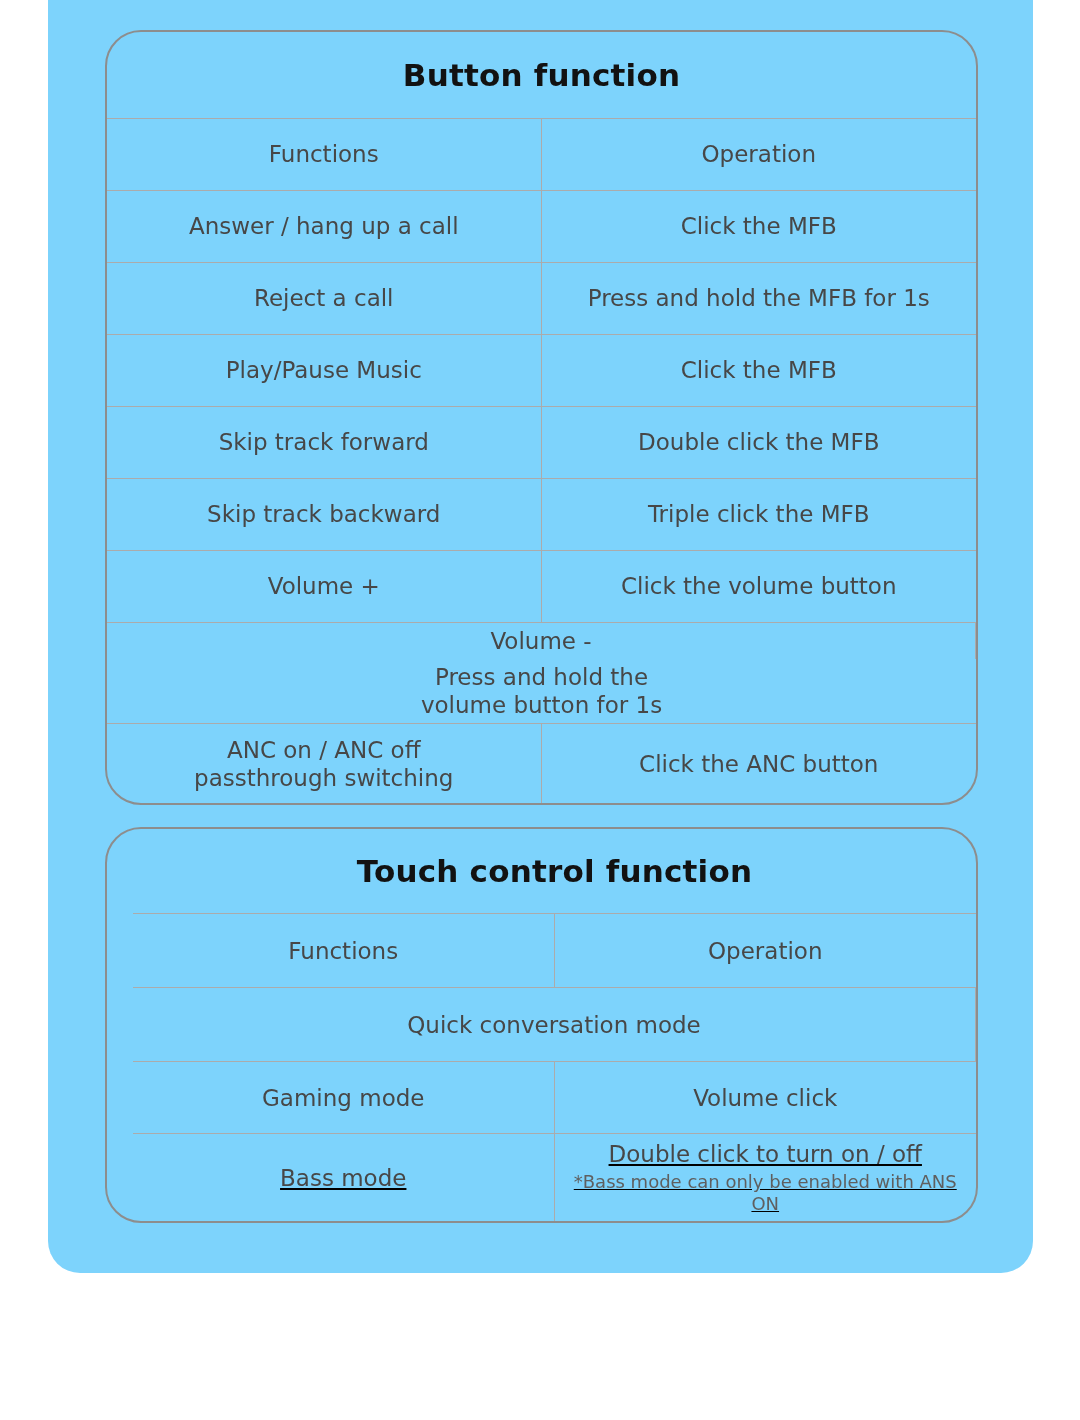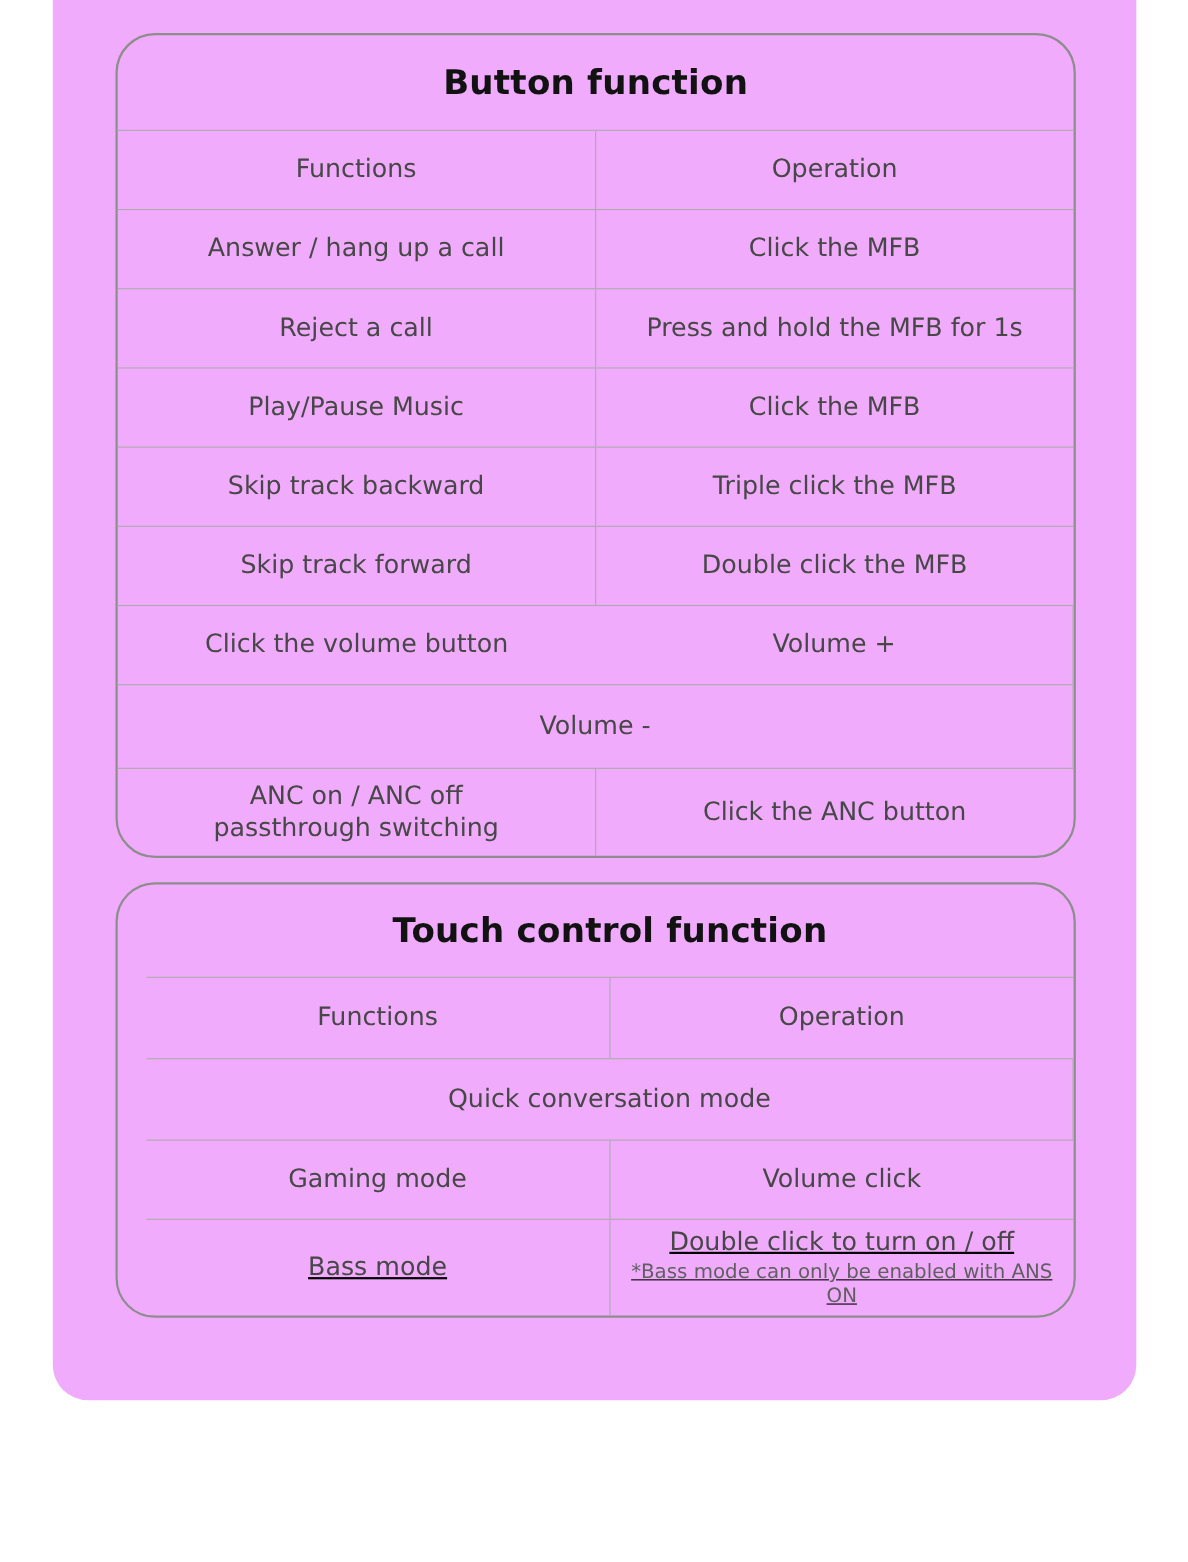--- a/index.html
+++ b/index.html
@@ -5,21 +5,21 @@
   * { margin: 0; padding: 0; box-sizing: border-box; }
   html, body {
     width: 1080px; height: 1420px;
     background: #ffffff;
     font-family: "DejaVu Sans", "Liberation Sans", sans-serif;
   }
   .panel {
     position: absolute;
     left: 48px; top: 0;
     width: 985px; height: 1273px;
-    background: #f0abfc;
+    background: #7dd3fc;
     border-radius: 0 0 32px 32px;
   }
   .card {
     margin-left: 57px;
     width: 873px;
     border: 2px solid #8d8d8d;
     border-radius: 36px;
     overflow: hidden;
   }
   .card-1 { margin-top: 30px; }
@@ -80,36 +80,38 @@
       <div class="cell left">Reject a call</div>
       <div class="cell">Press and hold the MFB for 1s</div>
     </div>
 
     <div class="row h72">
       <div class="cell left">Play/Pause Music</div>
       <div class="cell">Click the MFB</div>
     </div>
 
     <div class="row h72">
+      <div class="cell left">Skip track forward</div>
+      <div class="cell">Double click the MFB</div>
+    </div>
+
+    <div class="row h72">
       <div class="cell left">Skip track backward</div>
       <div class="cell">Triple click the MFB</div>
     </div>
 
     <div class="row h72">
-      <div class="cell left">Skip track forward</div>
-      <div class="cell">Double click the MFB</div>
-    </div>
-
-    <div class="row h72">
+      <div class="cell left">Volume +</div>
       <div class="cell">Click the volume button</div>
-      <div class="cell left">Volume +</div>
     </div>
 
     <div class="row h76">
       <div class="cell left">Volume -</div>
+      <div class="cell">Press and hold the
+volume button for 1s</div>
     </div>
 
     <div class="row h80">
       <div class="cell left">ANC on / ANC off
 passthrough switching</div>
       <div class="cell">Click the ANC button</div>
     </div>
   </section>
 
   <section class="card card-2">

